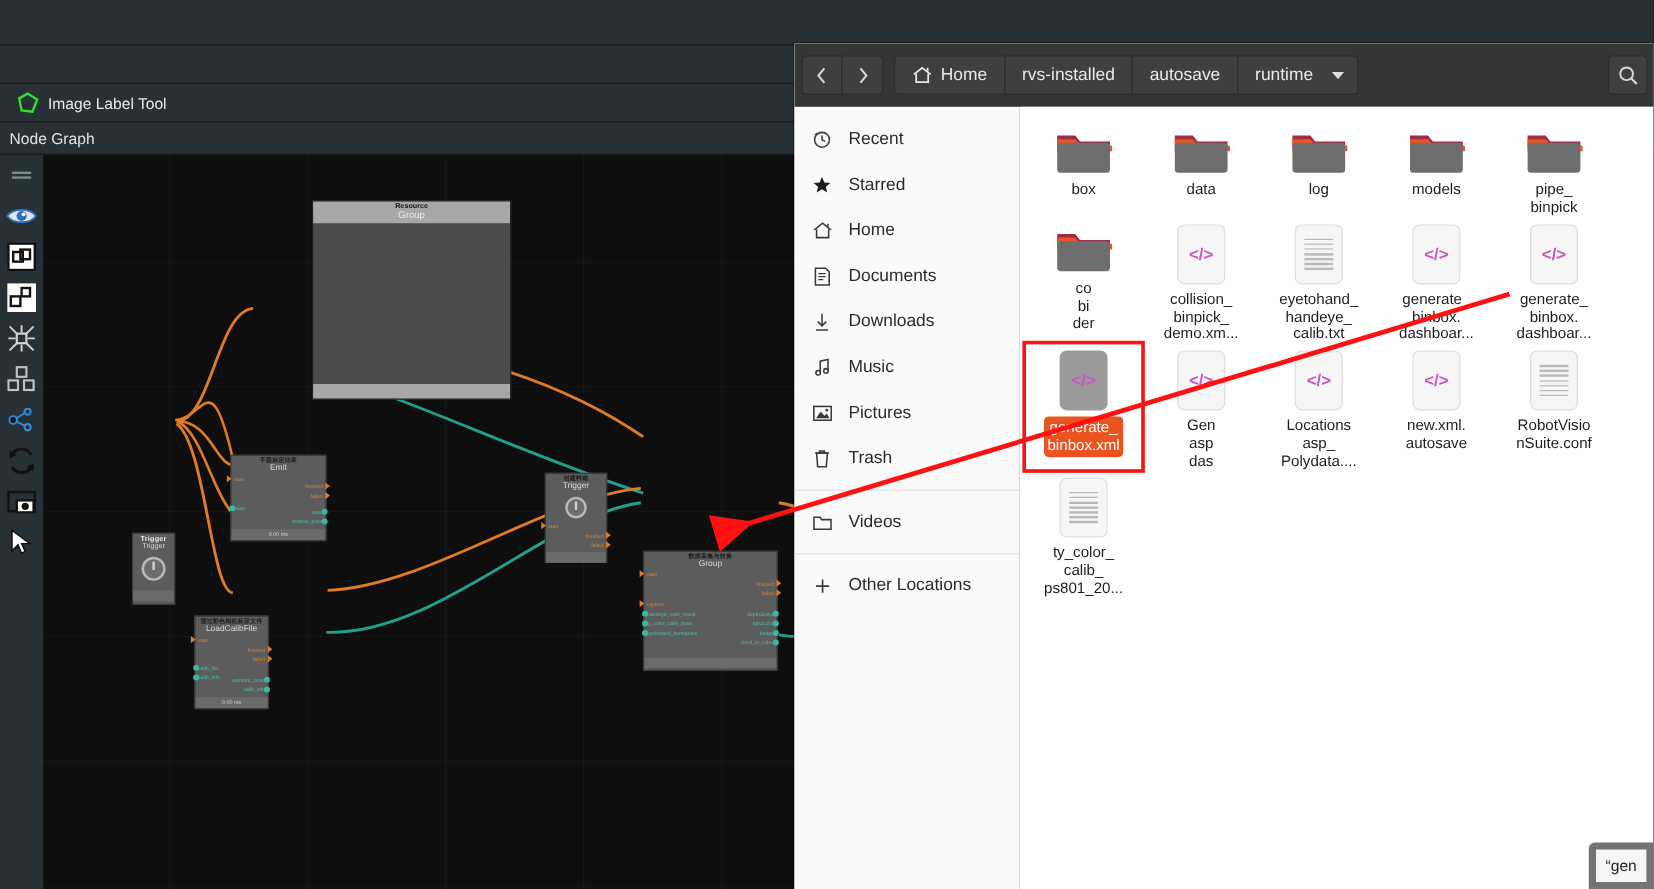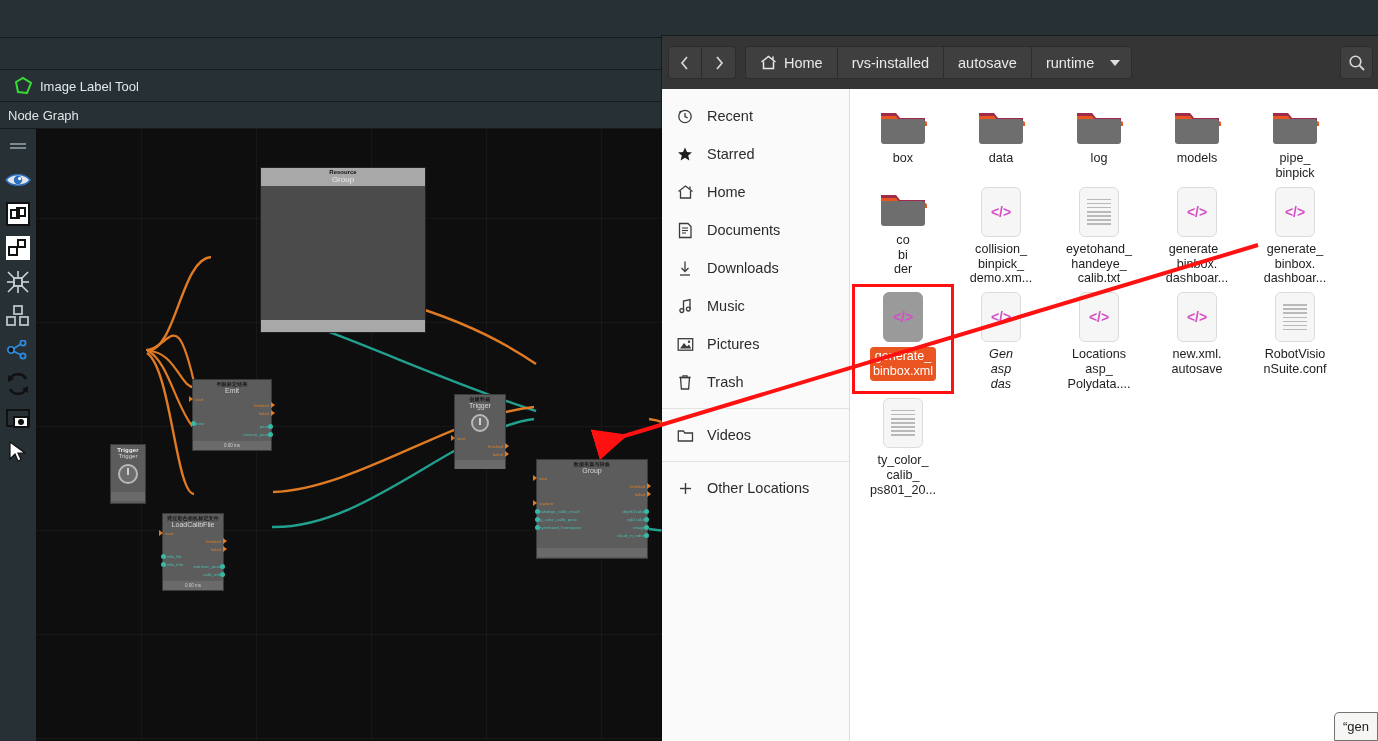--- a/index.html
+++ b/index.html
@@ -103,21 +103,21 @@
               border-radius:6px; display:flex; align-items:center; justify-content:center;
               font-size:14px; color:#d44fc6; font-weight:bold; }
   .file-ico.txt { flex-direction:column; gap:2.5px; padding:9px 7px; }
   .file-ico.txt i { display:block; width:100%; height:1.6px; background:#b9b9b9; }
   .cell.selected .file-ico { background:#9a9a9a; border-color:#9a9a9a; }
   .cell.selected .label { background:#e95420; color:#ffffff; border-radius:4px;
                           padding:2px 3px; display:inline-block; }
   .sel-box { position:absolute; border:3px solid #ff1111; left:-1px; top:-1px; }
 
   .fm-tooltip { position:absolute; right:0px; bottom:0px; background:#f6f6f4;
-                border:1px solid #737373; border-radius:5px 0 0 0; font-size:13px; color:#222;
+                border:6px solid #737373; border-radius:5px 0 0 0; font-size:13px; color:#222;
                 padding:6px 8px; white-space:nowrap; }
 
   
   .annot { position:absolute; left:0; top:0; width:1378px; height:741px; pointer-events:none; }
 </style>
 </head>
 <body>
 
 <div id="root">
 
@@ -609,21 +609,21 @@
             <div class="cell">
               <div class="file-ico">&lt;/&gt;</div>
               <div class="label" style="white-space: pre-line;">generate_
 binbox.
 dashboar...</div>
             </div>
             <div class="cell selected"><div class="file-ico">&lt;/&gt;</div><div class="label" style="white-space: pre-line;">generate_
 binbox.xml</div><div class="sel-box" style="left: -2px; top: -2px; width: 102px; height: 110px;"></div></div>
             <div class="cell">
               <div class="file-ico">&lt;/&gt;</div>
-              <div class="label" style="white-space: pre-line; font-style: italic;">Gen
+              <div class="label" style="white-space: pre-line;">Gen
 asp
 das</div>
             </div>
             <div class="cell">
               <div class="file-ico">&lt;/&gt;</div>
               <div class="label" style="white-space: pre-line;">Locations
 asp_
 Polydata....</div>
             </div>
             <div class="cell">

